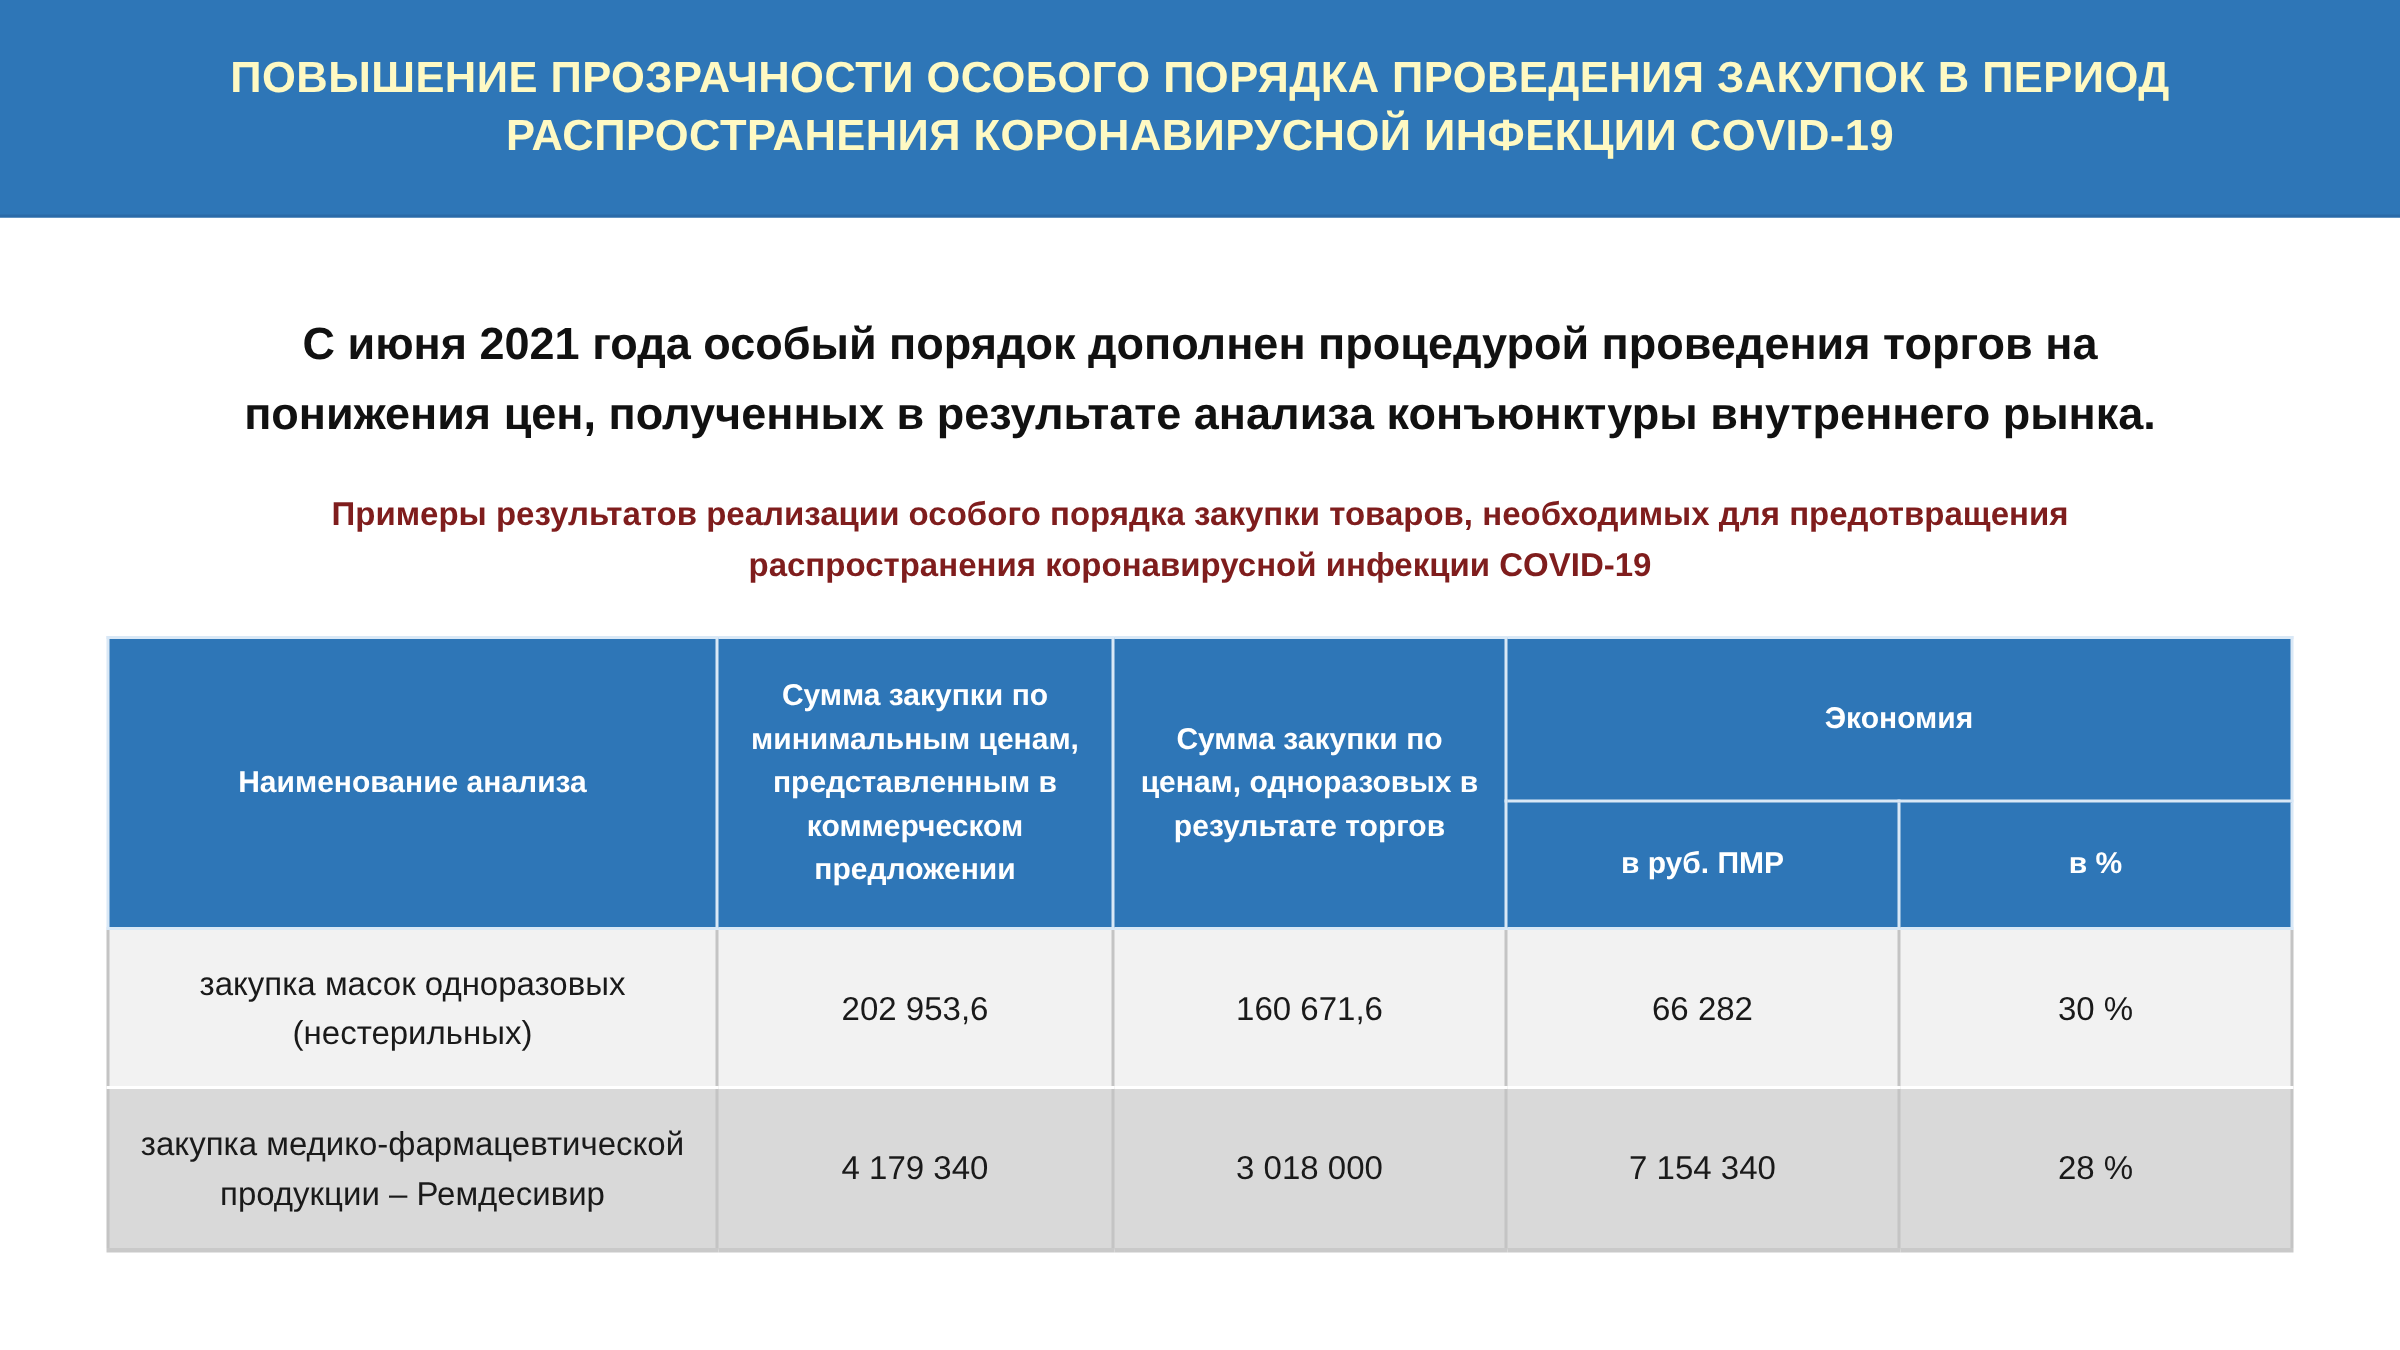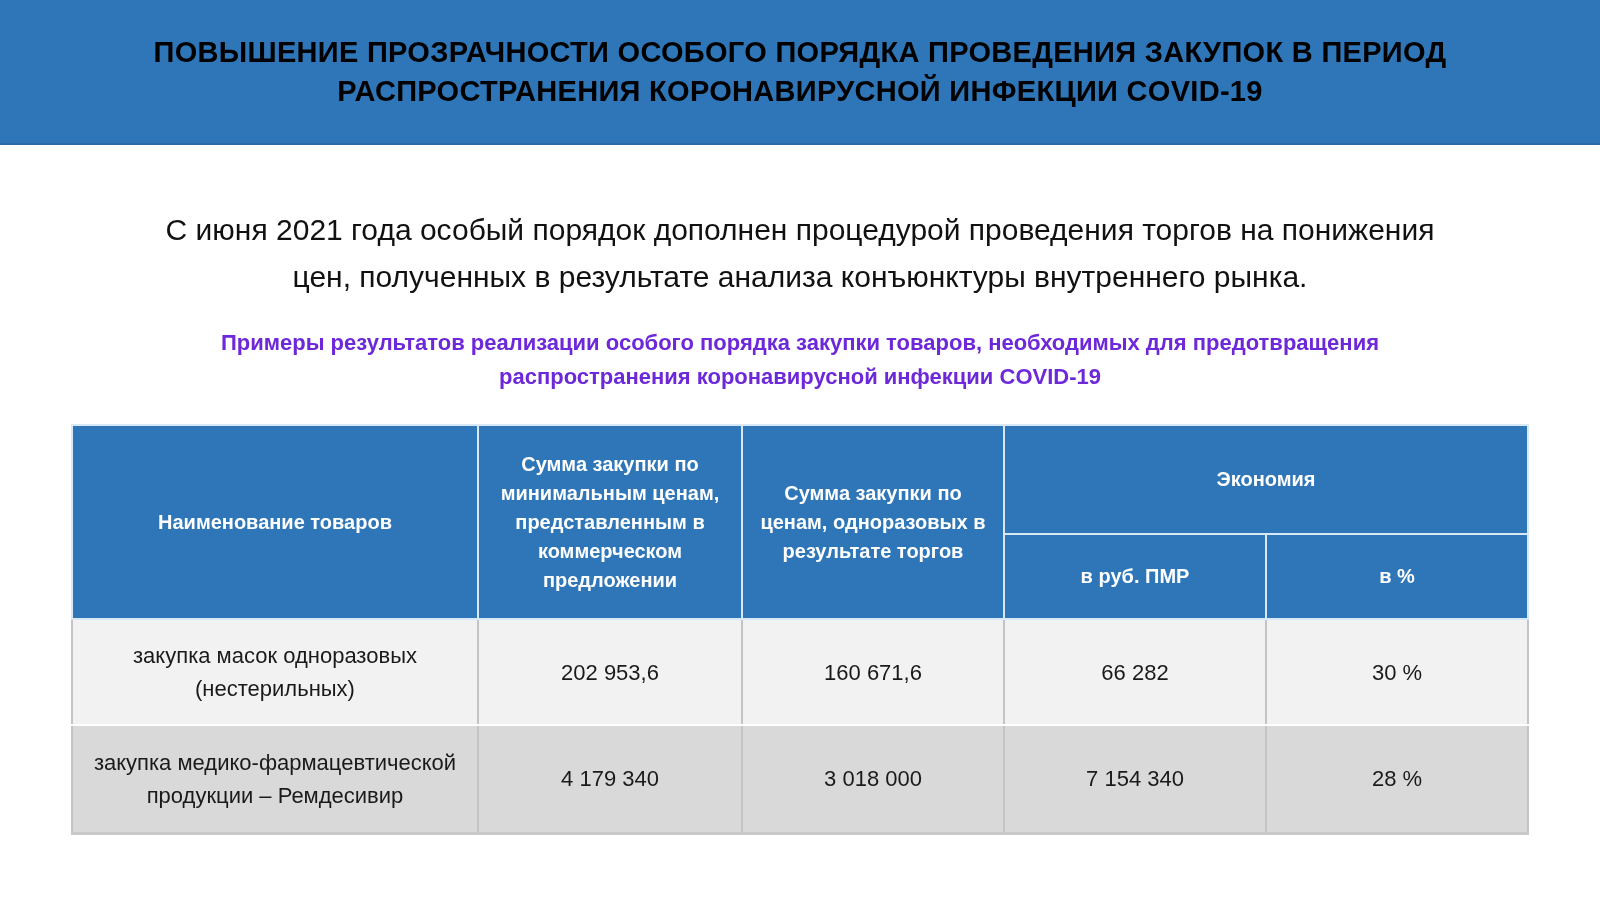--- a/index.html
+++ b/index.html
@@ -18,40 +18,40 @@
     border-bottom: 2px solid #2a6aa8;
     box-sizing: border-box;
     display: flex;
     align-items: center;
     justify-content: center;
   }
   .banner-title {
     width: 1320px;
     margin: 0;
     text-align: center;
-    color: #000000;
+    color: #fef9c3;
     font-size: 29px;
     font-weight: bold;
     line-height: 1.34;
     letter-spacing: 0.3px;
   }
   .intro {
     width: 1290px;
     margin: 62px auto 0 auto;
     text-align: center;
     color: #111111;
     font-size: 30px;
-    font-weight: normal;
+    font-weight: bold;
     line-height: 1.55;
   }
   .caption {
     width: 1300px;
     margin: 26px auto 0 auto;
     text-align: center;
-    color: #6d28d9;
+    color: #7f1d1d;
     font-size: 22px;
     font-weight: bold;
     line-height: 1.55;
   }
   table.results {
     border-collapse: collapse;
     table-layout: fixed;
     width: 1456px;
     margin: 30px 0 0 71px;
   }
@@ -105,21 +105,21 @@
 <table class="results">
   <colgroup>
     <col style="width:406px">
     <col style="width:264px">
     <col style="width:262px">
     <col style="width:262px">
     <col style="width:262px">
   </colgroup>
   <thead>
     <tr class="header-row-1">
-      <th rowspan="2">Наименование товаров</th>
+      <th rowspan="2">Наименование анализа</th>
       <th rowspan="2">Сумма закупки по минимальным ценам, представленным в коммерческом предложении</th>
       <th rowspan="2">Сумма закупки по ценам, одноразовых в результате торгов</th>
       <th colspan="2">Экономия</th>
     </tr>
     <tr class="header-row-2">
       <th>в руб. ПМР</th>
       <th>в %</th>
     </tr>
   </thead>
   <tbody>

